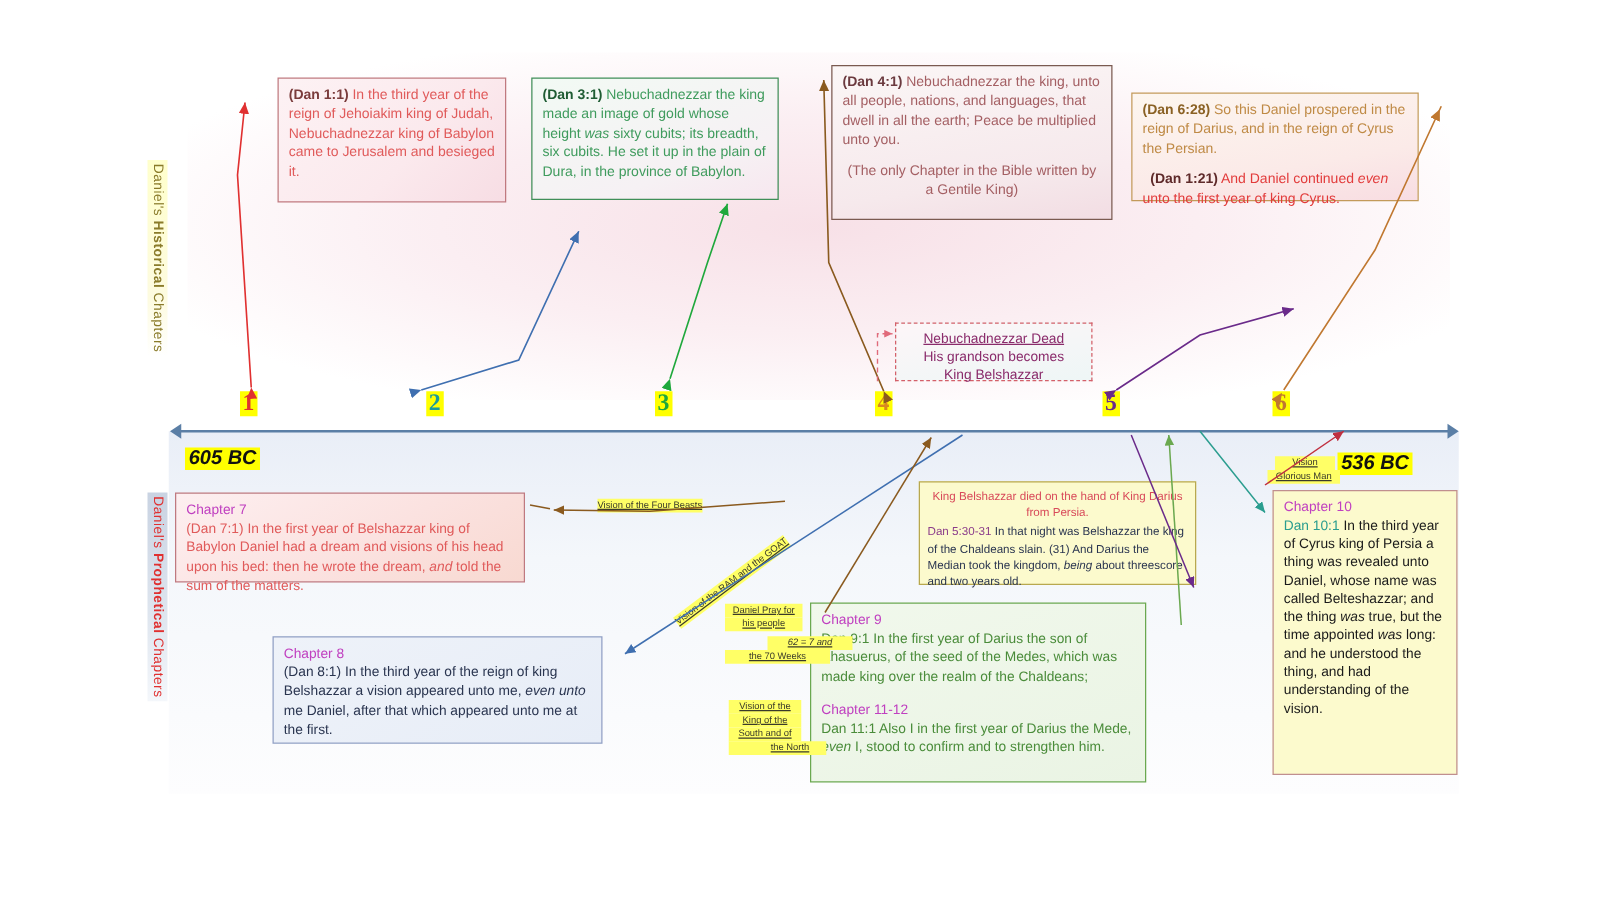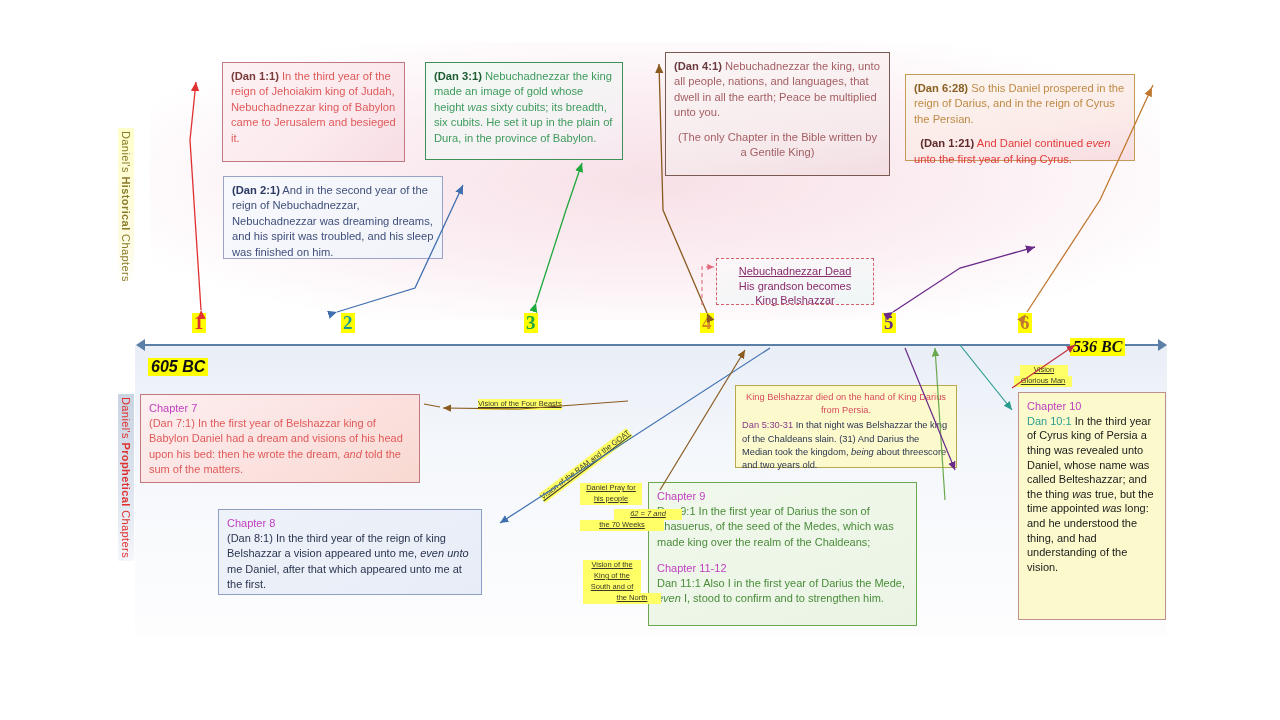--- a/index.html
+++ b/index.html
@@ -59,21 +59,21 @@
   .b-dan51{left:822px;top:186px;width:254px;height:58px;border:1px solid #6b3a63;
       background:linear-gradient(170deg,#fbf7fa,#f5eef3);color:#5a2f52;}
   .b-dan51 .ref{color:#3d1f38;font-weight:bold;}
 
   .b-dead{left:716px;top:258px;width:158px;height:47px;border:1px dashed #d4606a;
       background:linear-gradient(170deg,#fdf6f8,#eef6f6);color:#8a2b6b;
       text-align:center;font-size:11px;line-height:1.32;padding:5px 4px;}
   .b-dead .u{text-decoration:underline;}
 
   
-  .b-ch7{left:140px;top:394px;width:280px;height:89px;border:1px solid #c0797f;
+  .b-ch7{left:140px;top:394px;width:280px;height:72px;border:1px solid #c0797f;
       background:linear-gradient(150deg,#fdeff0,#fbe2e0 55%,#f8d9d1);color:#e05a5a;font-size:11px;}
   .b-ch7 .chap{color:#c040c0;}
 
   .b-ch8{left:218px;top:509px;width:264px;height:86px;border:1px solid #8f9ec4;
       background:linear-gradient(150deg,#eef2f9,#e7edf7);color:#2a3550;font-size:11px;}
   .b-ch8 .chap{color:#c040c0;}
 
   .b-ch9{left:648px;top:482px;width:269px;height:144px;border:1px solid #6aa84f;
       background:linear-gradient(160deg,#f1f8ec,#eaf4e4);color:#4a8c3a;font-size:11px;}
   .b-ch9 .chap{color:#c040c0;}
@@ -92,21 +92,21 @@
   .b-died .ref{color:#8a3b8a;}
 
   
   .tnum{position:absolute;top:313px;font-size:19px;font-weight:bold;
       background:#ffff00;padding:0 2px;line-height:1.05;font-family:"Liberation Serif",serif;}
 
   
   .year{position:absolute;font-size:16px;font-weight:bold;font-style:italic;
       background:#ffff00;padding:0 3px;color:#111;}
   .y605{left:148px;top:358px;}
-  .y536{left:1070px;top:338px;font-family:Liberation Serif, serif;}
+  .y536{left:1070px;top:362px;}
 
   
   .vis{position:absolute;font-size:7.5px;color:#3a3a2a;background:#ffff66;
       text-decoration:underline;line-height:1.45;font-family:"Liberation Sans",sans-serif;}
   .vis.rot{transform-origin:left bottom;}
   .vis.c{text-align:center;}
 
   svg.overlay{position:absolute;left:0;top:0;width:1280px;height:720px;pointer-events:none;}
   i{font-style:italic;}
 </style>
@@ -118,21 +118,20 @@
 
     <div class="hist-band"></div>
     <div class="proph-band"></div>
 
     <div class="vlabel hist"><span>Daniel's </span><b>Historical</b><span> Chapters</span></div>
 
     <div class="vlabel proph"><span>Daniel's </span><b>Prophetical</b><span> Chapters</span></div>
 
     <div class="box b-dan11"><span class="ref">(Dan 1:1)</span><span>  In the third year of the reign of Jehoiakim king of Judah, Nebuchadnezzar king of Babylon came to Jerusalem and besieged it.</span></div>
 
-    <div class="box b-dan21"><span class="ref">(Dan 2:1)</span><span>  And in the second year of the reign of Nebuchadnezzar, Nebuchadnezzar was dreaming dreams, and his spirit was troubled, and his sleep was finished on him.</span></div>
 
     <div class="box b-dan31"><span class="ref">(Dan 3:1)</span><span>  Nebuchadnezzar the king made an image of gold whose height </span><i>was</i><span> sixty cubits; its breadth, six cubits. He set it up in the plain of Dura, in the province of Babylon.</span></div>
 
     <div class="box b-dan41"><span class="ref">(Dan 4:1)</span><span>  Nebuchadnezzar the king, unto all people, nations, and languages, that dwell in all the earth; Peace be multiplied unto you.</span><span class="center">(The only Chapter in the Bible written by a Gentile King)</span></div>
 
     <div class="box b-dan628"><span class="ref">(Dan 6:28)</span><span>  So this Daniel prospered in the reign of Darius, and in the reign of Cyrus the Persian.</span><span class="red">&nbsp;&nbsp;<span class="ref2">(Dan 1:21)</span><span>  And Daniel continued </span><i>even</i><span> unto the first year of king Cyrus.</span></span></div>
 
 
     <div class="box b-dead"><span class="u">Nebuchadnezzar Dead</span><br><span>His grandson becomes</span><br><span>King Belshazzar</span></div>
 

